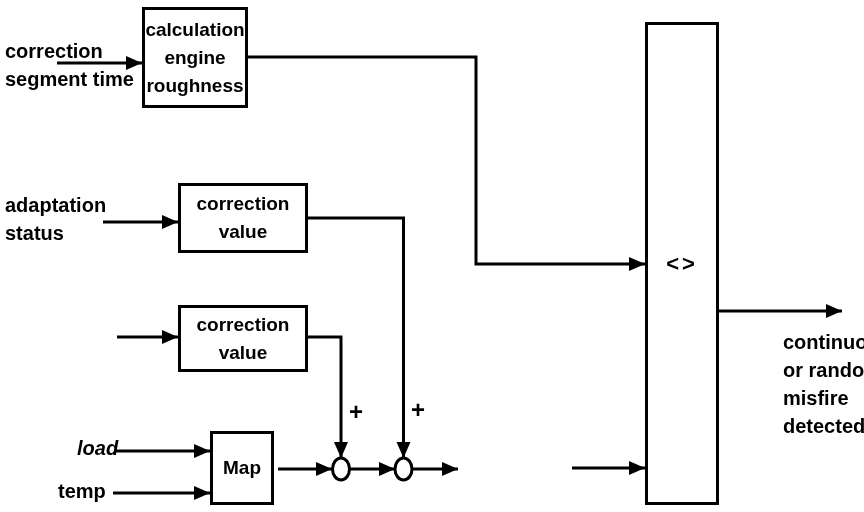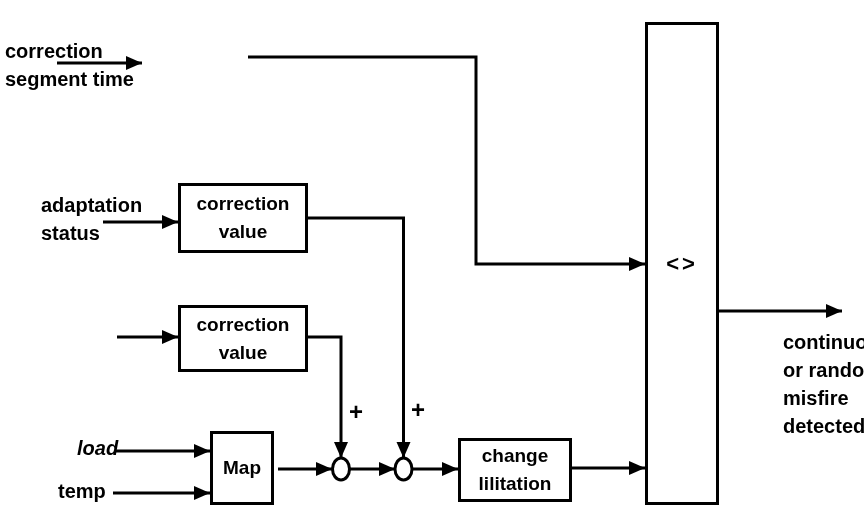--- a/index.html
+++ b/index.html
@@ -88,48 +88,49 @@
     <path class="wire" marker-end="url(#ah)" d="M278 469 H332"></path>
     <path class="wire" marker-end="url(#ah)" d="M350 469 H395"></path>
     <path class="wire" marker-end="url(#ah)" d="M412 469 H458"></path>
     <path class="wire" marker-end="url(#ah)" d="M572 468 H645"></path>
     <path class="wire" marker-end="url(#ah)" d="M719 311 H842"></path>
 
     <ellipse class="junction" cx="341" cy="469" rx="8.5" ry="11"></ellipse>
     <ellipse class="junction" cx="403.5" cy="469" rx="8.5" ry="11"></ellipse>
   </svg>
 
+  <div class="box" style="left:142px; top:7px; width:106px; height:101px;">
+    <span>calculation
+engine
+roughness</span>
+  </div>
 
   <div class="box" style="left:178px; top:183px; width:130px; height:70px;">
     <span>correction
 value</span>
   </div>
 
   <div class="box" style="left:178px; top:305px; width:130px; height:67px;">
     <span>correction
 value</span>
   </div>
 
   <div class="box" style="left:210px; top:431px; width:64px; height:74px;">
     <span>Map</span>
   </div>
 
-  <div class="box" style="left:458px; top:438px; width:114px; height:64px;">
-    <span>change
-lilitation</span>
-  </div>
 
   <div class="box box--comparator" style="left:645px; top:22px; width:74px; height:483px;">
     <span>&lt;&gt;</span>
   </div>
 
   <div class="label" style="left:5px; top:37px;">correction
 segment time</div>
 
-  <div class="label" style="left:5px; top:191px;margin-left:36px;">adaptation
+  <div class="label" style="left:5px; top:191px;">adaptation
 status</div>
 
 
   <div class="label" style="left:77px; top:434px;font-style:italic;">load</div>
 
   <div class="label" style="left:58px; top:477px;">temp</div>
 
   <div class="plus" style="left:349px; top:400px;">+</div>
 
   <div class="plus" style="left:411px; top:398px;">+</div>

